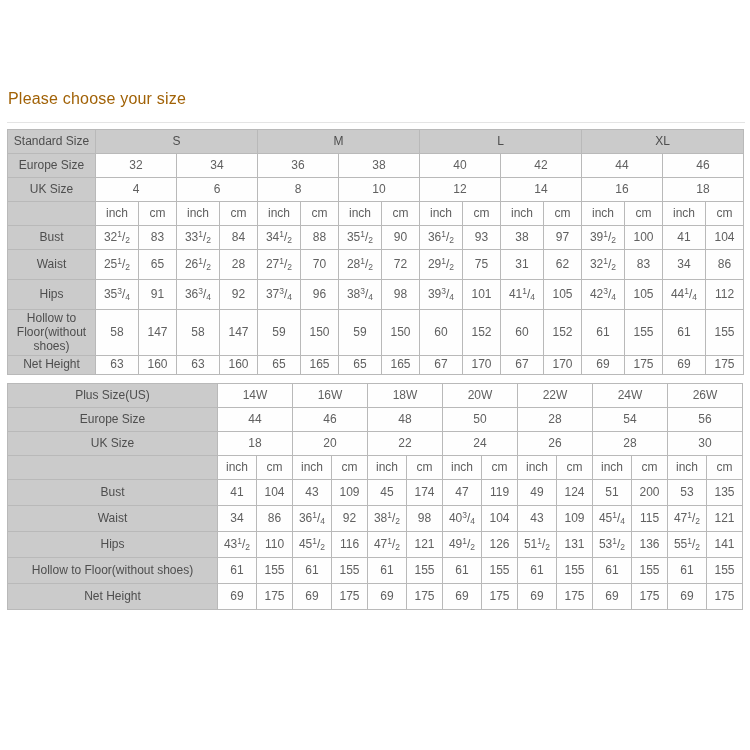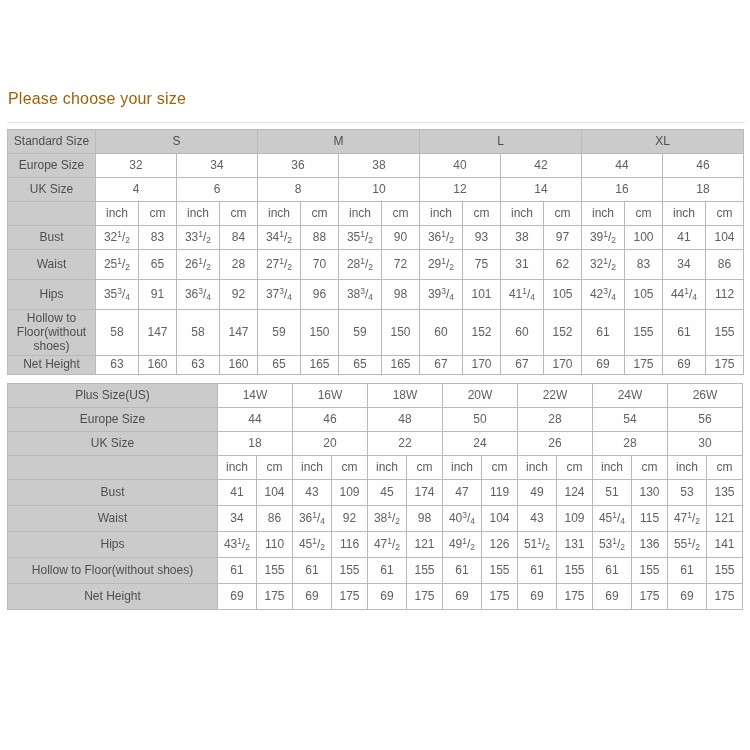--- a/index.html
+++ b/index.html
@@ -281,21 +281,21 @@
           <td>104</td>
           <td>43</td>
           <td>109</td>
           <td>45</td>
           <td>174</td>
           <td>47</td>
           <td>119</td>
           <td>49</td>
           <td>124</td>
           <td>51</td>
-          <td>130</td>
+          <td>200</td>
           <td>53</td>
           <td>135</td>
         </tr>
         <tr>
           <td class="hd">Waist</td>
           <td>34</td>
           <td>86</td>
           <td>36<sup>1</sup>/<sub>4</sub></td>
           <td>92</td>
           <td>38<sup>1</sup>/<sub>2</sub></td>

